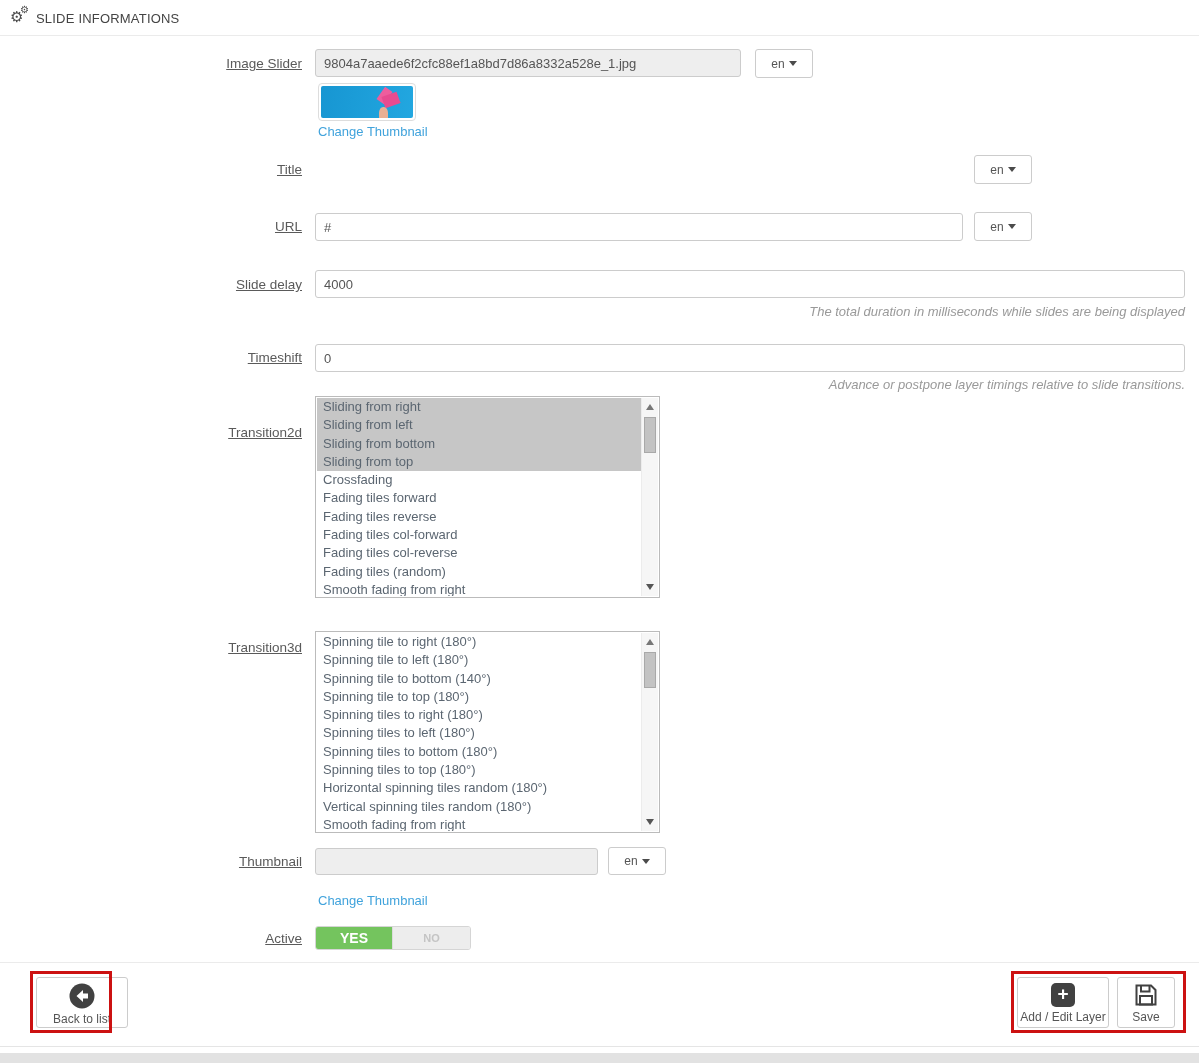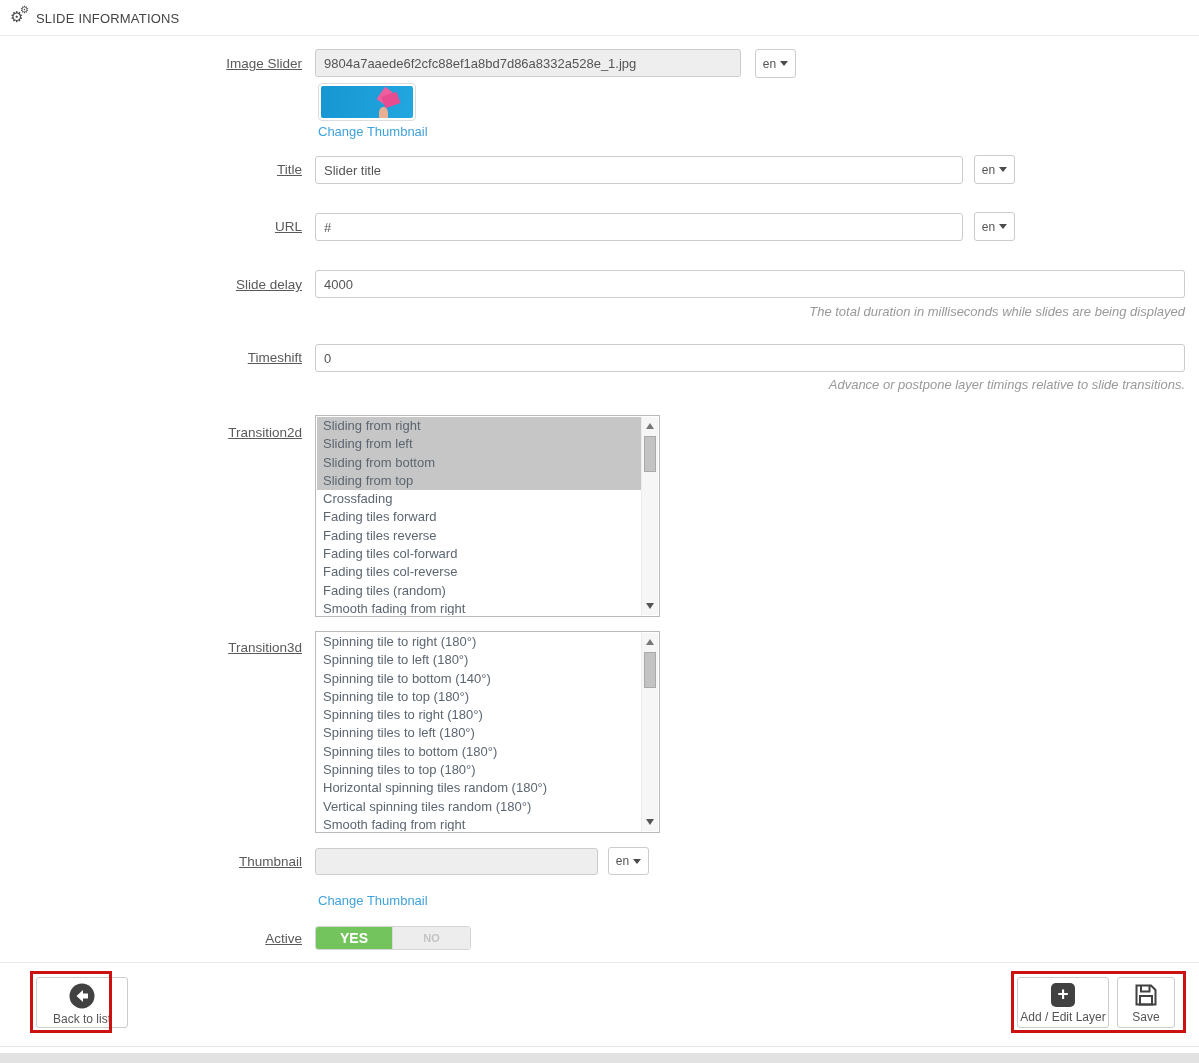--- a/index.html
+++ b/index.html
@@ -14,21 +14,21 @@
   .cogs { position:relative; width:20px; height:18px; color:#4b4b4b; }
   .cogs .g1 { position:absolute; left:0; top:-1px; font-size:15px; line-height:18px; }
   .cogs .g2 { position:absolute; left:10px; top:-5px; font-size:10px; line-height:12px; }
   .panel-title { font-size:13px; color:#444; letter-spacing:.2px; }
 
   
   .flabel { position:absolute; left:0; width:302px; text-align:right; font-size:13.5px; color:#5a5a5a;text-decoration:underline; }
   .tinput { position:absolute; height:28px; border:1px solid #ccc; border-radius:3px; background:#fff; color:#555;
             font-family:"Liberation Sans",sans-serif; font-size:13px; padding:0 8px; }
   .tinput.ro { background:#eee; }
-  .lang-btn { position:absolute; width:41px; height:29px; background:#fff; border:1px solid #ccc; border-radius:3px;
+  .lang-btn { position:absolute; width:58px; height:29px; background:#fff; border:1px solid #ccc; border-radius:3px;
               color:#555; font-size:12px; font-family:"Liberation Sans",sans-serif; cursor:pointer;
               display:flex; align-items:center; justify-content:center; gap:4px; }
   .caret { width:0; height:0; border-left:4px solid transparent; border-right:4px solid transparent; border-top:5px solid #4b4b4b; }
   .help { position:absolute; right:14px; font-size:13px; font-style:italic; color:#999; }
   .blue-link { position:absolute; font-size:13px; color:var(--link-blue,#41a3dc); text-decoration:none; cursor:pointer; }
 
   
   .thumb-box { position:absolute; left:318px; top:83px; width:98px; height:38px; border:1px solid #ddd; border-radius:4px; padding:2px; background:#fff; }
   .thumb-img { position:relative; width:100%; height:100%; border-radius:2px; overflow:hidden;
                background:linear-gradient(100deg,#1796d2,#22a7e0); }
@@ -91,21 +91,20 @@
     <div class="thumb-box">
       <div class="thumb-img">
         <span class="pk1"></span>
         <span class="pk2"></span>
         <span class="hand"></span>
       </div>
     </div>
     <a class="blue-link" style="left:318px; top:124px;">Change Thumbnail</a>
 
     <div class="flabel" style="top:162px;">Title</div>
-    <input class="tinput" style="left: 315px; top: 156px; width: 648px;" value="Slider title">
     <button class="lang-btn" style="left:974px; top:155px; height:29px;">
       <span>en</span>
       <span class="caret"></span>
     </button>
 
     <div class="flabel" style="top:219px;">URL</div>
     <input class="tinput" style="left: 315px; top: 213px; width: 648px;" value="#">
     <button class="lang-btn" style="left:974px; top:212px;">
       <span>en</span>
       <span class="caret"></span>
@@ -113,21 +112,21 @@
 
     <div class="flabel" style="top:277px;">Slide delay</div>
     <input class="tinput" style="left: 315px; top: 270px; width: 870px;" value="4000">
     <div class="help" style="top:304px;">The total duration in milliseconds while slides are being displayed</div>
 
     <div class="flabel" style="top:350px;">Timeshift</div>
     <input class="tinput" style="left: 315px; top: 344px; width: 870px;" value="0">
     <div class="help" style="top:377px;">Advance or postpone layer timings relative to slide transitions.</div>
 
     <div class="flabel" style="top:425px;">Transition2d</div>
-    <div class="listbox" style="top:415px;">
+    <div class="listbox" style="top:396px;">
       <div class="opts">
           <div class="opt sel">Sliding from right</div>
           <div class="opt sel">Sliding from left</div>
           <div class="opt sel">Sliding from bottom</div>
           <div class="opt sel">Sliding from top</div>
           <div class="opt">Crossfading</div>
           <div class="opt">Fading tiles forward</div>
           <div class="opt">Fading tiles reverse</div>
           <div class="opt">Fading tiles col-forward</div>
           <div class="opt">Fading tiles col-reverse</div>

